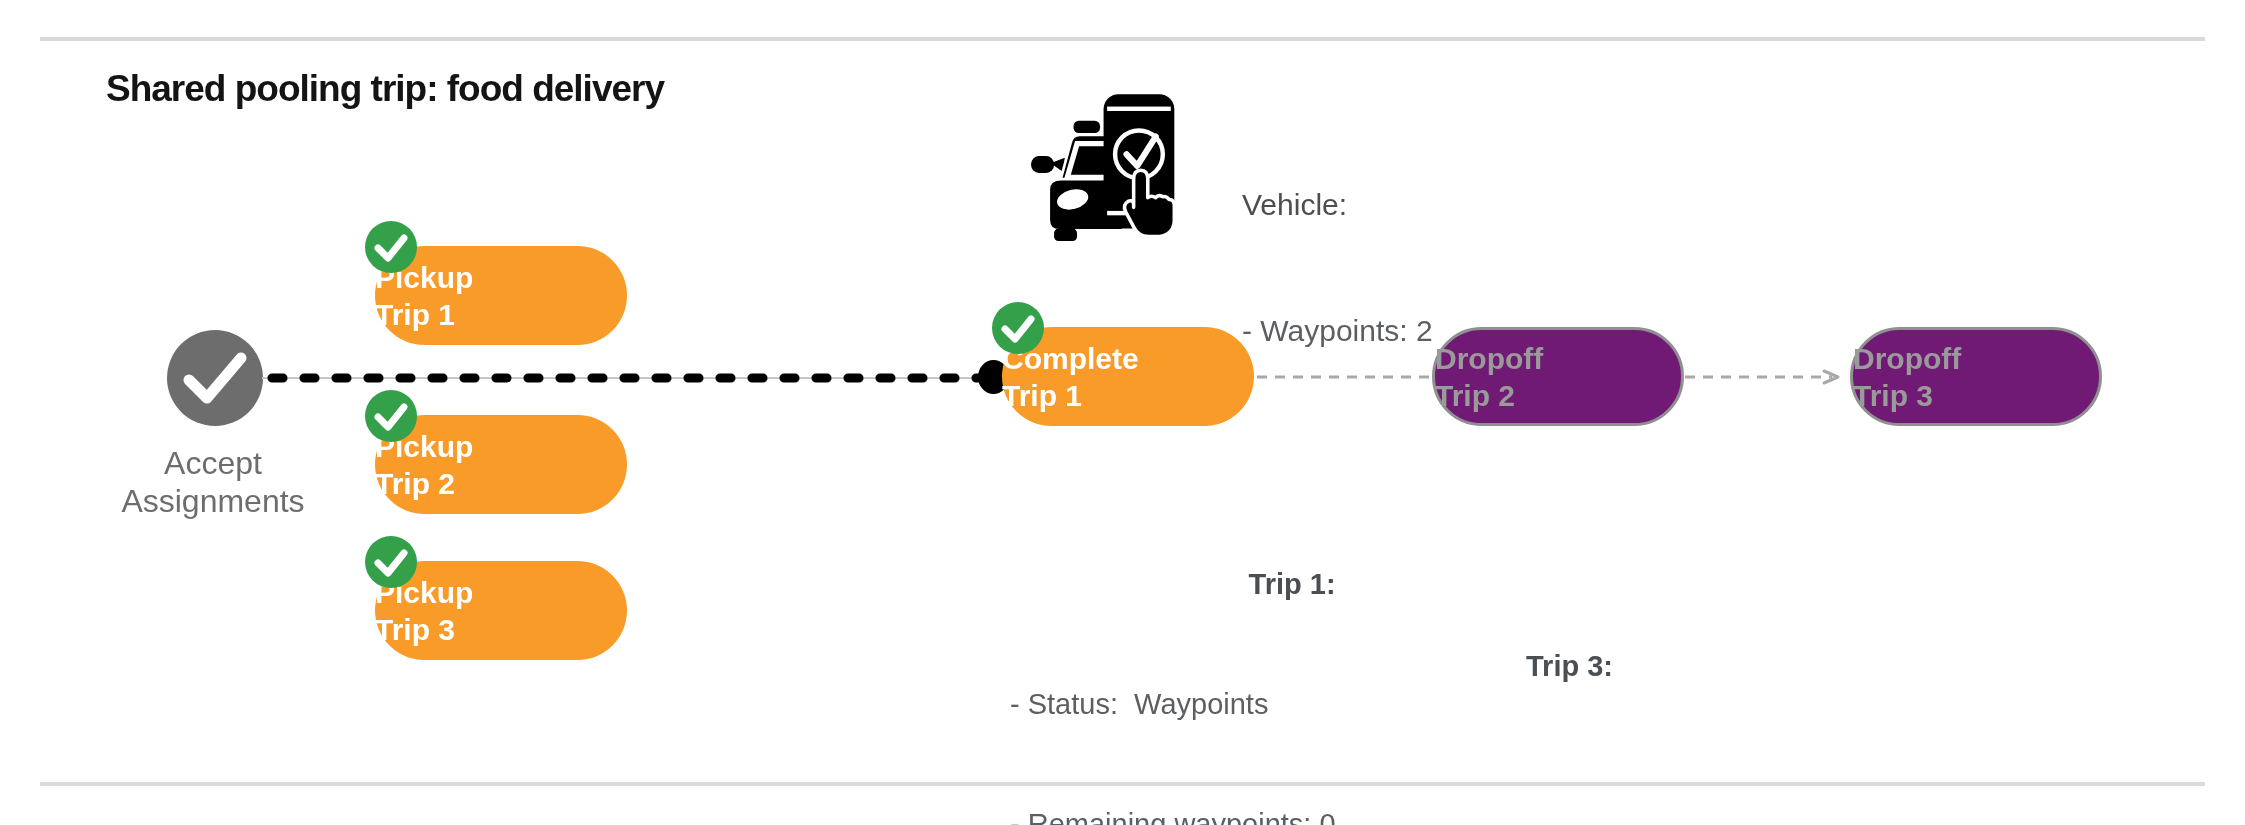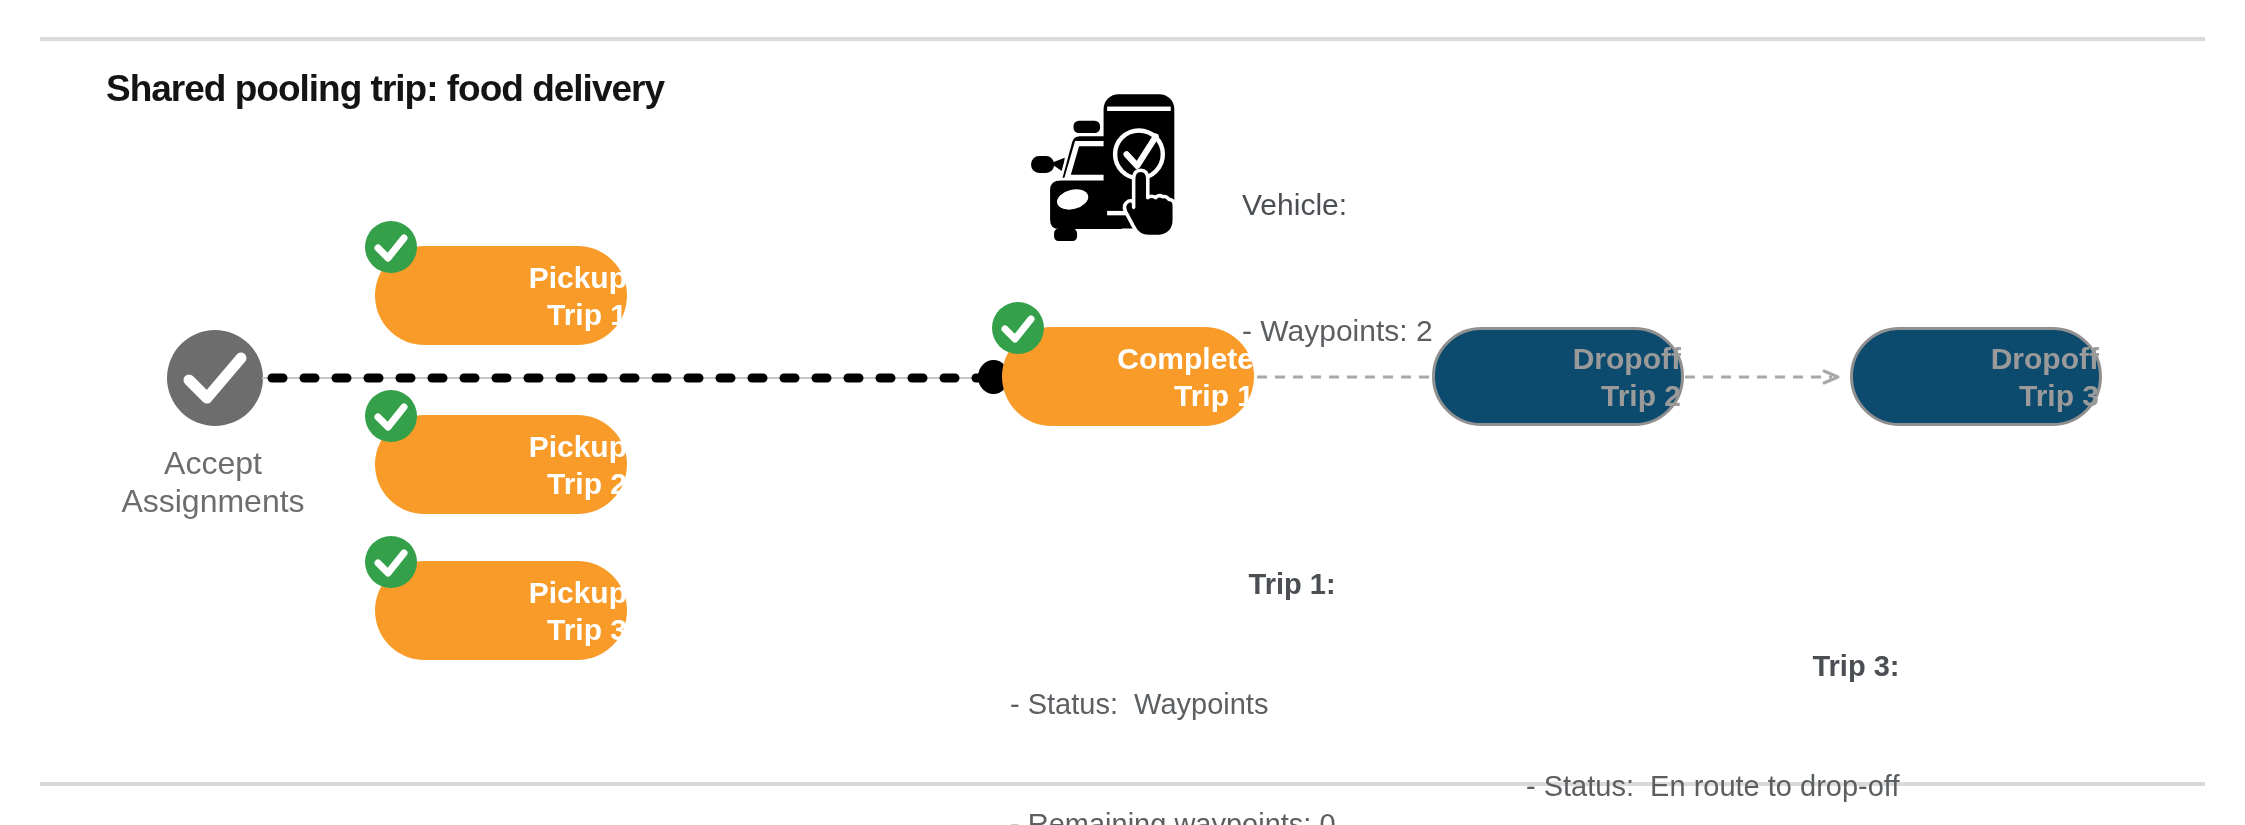--- a/index.html
+++ b/index.html
@@ -52,27 +52,27 @@
 
   .route-dot {
     position:absolute; left:978px; top:360px; width:31px; height:34px;
     border-radius:50%;
     background:var(--icon_black,#000);
   }
 
   .pill {
     position:absolute; width:252px; height:99px;
     border-radius:52px;
-    display:flex; flex-direction:column; align-items:flex-end; justify-content:center;
+    display:flex; flex-direction:column; align-items:flex-start; justify-content:center;
     font-weight:bold; font-size:30px; line-height:37px;
     text-align:center; white-space:nowrap;
   }
   .pill.orange { background:var(--orange,#f89b29); color:#ffffff; }
   .pill.outline {
-    background:#0c4a6e;
+    background:#701a75;
     border:3.5px solid var(--outline_gray,#909090);
     color:var(--muted_text,#9a9a9a);
   }
   #pill-pickup-1 { left:375px; top:246px; }
   #pill-pickup-2 { left:375px; top:415px; }
   #pill-pickup-3 { left:375px; top:561px; }
   #pill-complete-1 { left:1002px; top:327px; }
   #pill-dropoff-2 { left:1432px; top:327px; }
   #pill-dropoff-3 { left:1850px; top:327px; }
 
@@ -203,15 +203,14 @@
   <div class="h">Trip 1:</div>
   <div>- Status:  Waypoints</div>
   <div>- Remaining waypoints: 0</div>
   
   
   
 </div>
 
 <div class="status" id="status-block-2">
   <div class="h">Trip 3:</div>
-  <div>- Status:  En route to drop-off</div>
   
 </div>
 
 </body></html>

